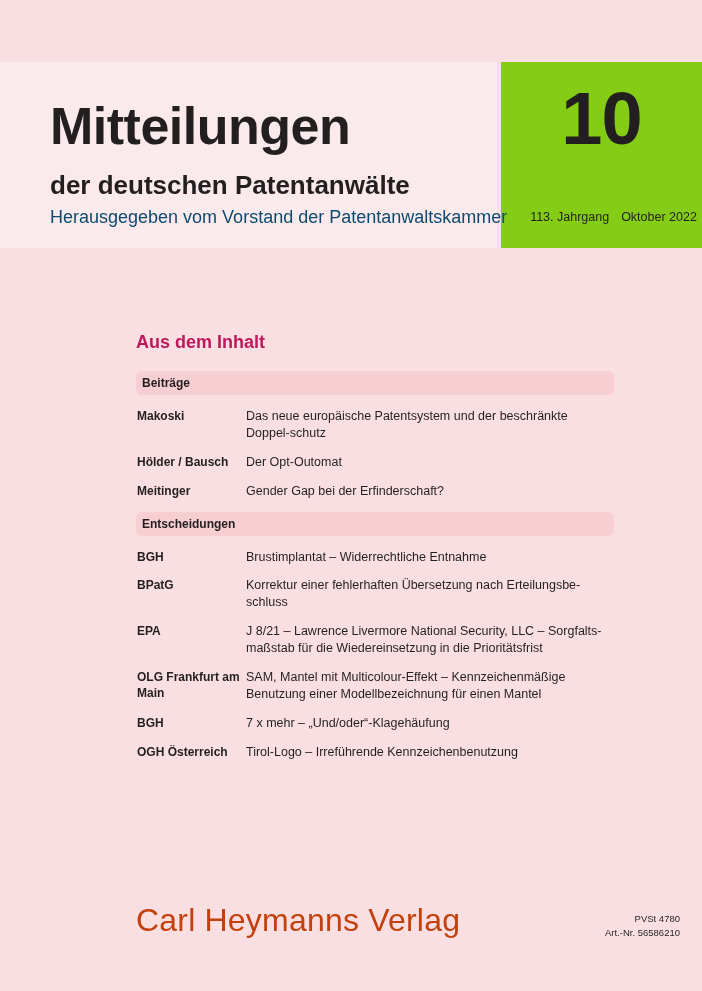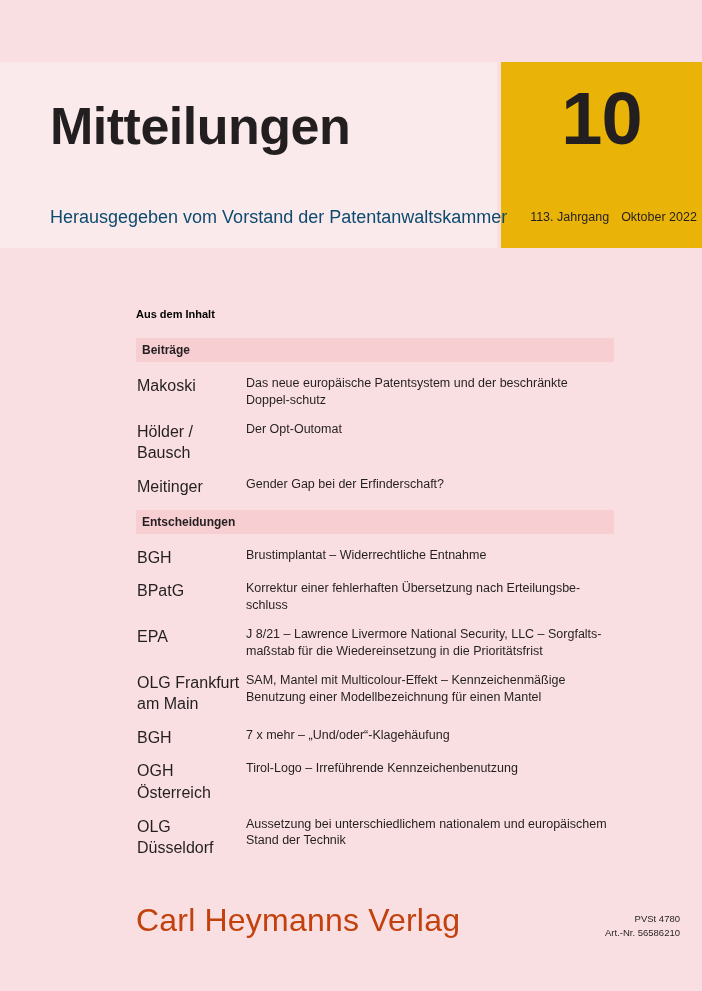--- a/index.html
+++ b/index.html
@@ -31,21 +31,21 @@
     width: 497px;
     height: 186px;
     background: #fbeaec;
   }
   .masthead-right {
     position: absolute;
     left: 501px;
     top: 0;
     width: 201px;
     height: 186px;
-    background: #eab308;
+    background: #84cc16;
   }
   .title-main {
     position: absolute;
     left: 50px;
     top: 38px;
     font-size: 52px;
     font-weight: bold;
     letter-spacing: -0.5px;
     color: #231f20;
     line-height: 1;
@@ -92,45 +92,47 @@
   .issue-meta .vol { margin-right: 12px; }
 
   
   .contents {
     position: absolute;
     left: 136px;
     top: 308px;
     width: 478px;
   }
   .contents-title {
-    font-size: 11px;
-    font-weight: bold;
-    color: #000000;
+    font-size: 18px;
+    font-weight: bold;
+    color: #be185d;
     margin-bottom: 18px;
+    margin-top: 24px;
   }
   .section-header {
     background: #f7ced2;
     font-size: 12px;
     font-weight: bold;
     color: #231f20;
     padding: 5px 0 5px 6px;
     margin-bottom: 13px;
+    border-radius: 6px;
   }
   .section-header.second { }
 
   .entry {
     display: flex;
     margin-bottom: 12px;
     line-height: 1.35;
   }
   .entry-author {
     width: 109px;
     flex: 0 0 109px;
-    font-size: 16px;
-    font-weight: normal;
+    font-size: 12px;
+    font-weight: bold;
     color: #231f20;
     padding-left: 1px;
   }
   .entry-title {
     flex: 1;
     font-size: 12.5px;
     color: #231f20;
   }
 
   
@@ -157,20 +159,21 @@
 
 <div class="masthead">
   <div class="masthead-left"></div>
   <div class="masthead-right">
     <div class="issue-number">10</div>
     <div class="issue-meta">
       <span class="vol">113. Jahrgang</span><span>Oktober 2022</span>
     </div>
   </div>
   <div class="title-main">Mitteilungen</div>
+  <div class="title-sub">der deutschen Patentanwälte</div>
   <div class="title-pub">Herausgegeben vom Vorstand der Patentanwaltskammer</div>
 </div>
 
 <div class="contents">
   <div class="contents-title">Aus dem Inhalt</div>
 
   <div class="section-header">Beiträge</div>
 
   <div class="entry">
     <div class="entry-author">Makoski</div>
@@ -203,24 +206,20 @@
     <div class="entry-author">OLG Frankfurt am Main</div>
     <div class="entry-title">SAM, Mantel mit Multicolour-Effekt – Kennzeichenmäßige Benutzung einer Modellbezeichnung für einen Mantel</div>
   </div>
   <div class="entry">
     <div class="entry-author">BGH</div>
     <div class="entry-title">7 x mehr – „Und/oder“-Klagehäufung</div>
   </div>
   <div class="entry">
     <div class="entry-author">OGH Österreich</div>
     <div class="entry-title">Tirol-Logo – Irreführende Kennzeichenbenutzung</div>
-  </div>
-  <div class="entry">
-    <div class="entry-author">OLG Düsseldorf</div>
-    <div class="entry-title">Aussetzung bei unterschiedlichem nationalem und europäischem Stand der Technik</div>
   </div>
 </div>
 
 <div class="publisher">Carl Heymanns Verlag</div>
 <div class="footer-codes">
   <div>PVSt 4780</div>
   <div>Art.-Nr. 56586210</div>
 </div>
 
 </body></html>

